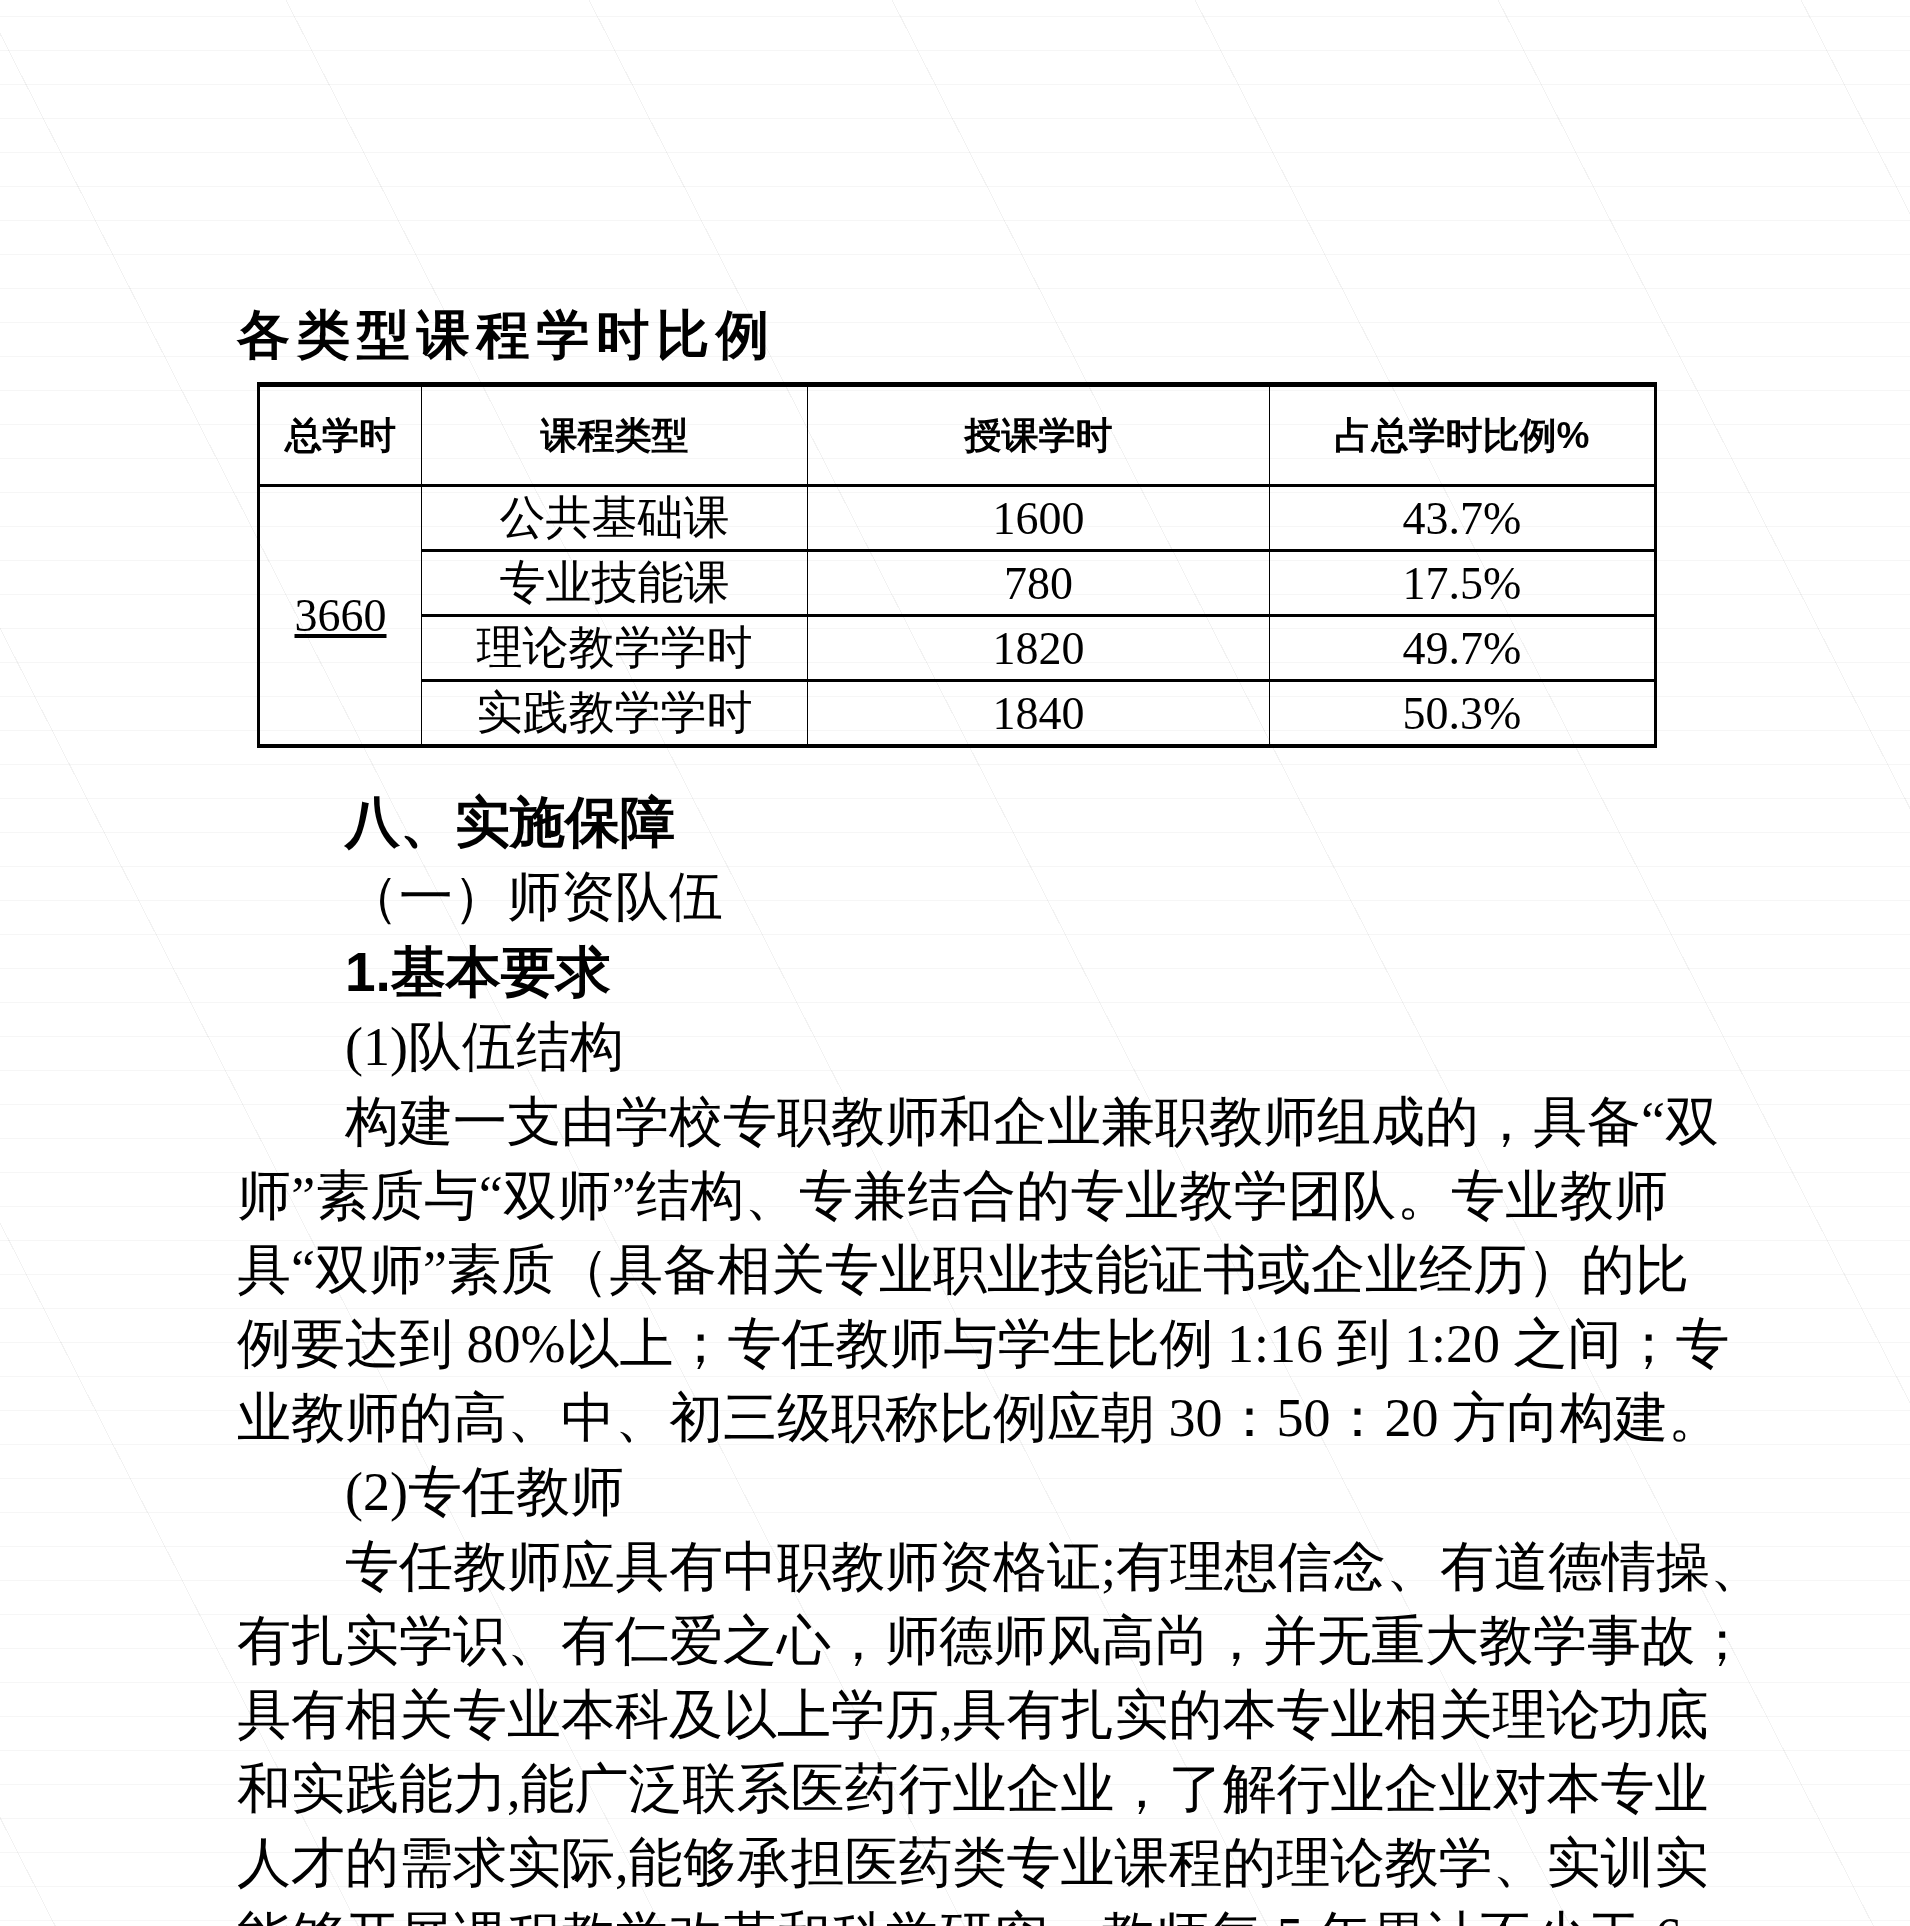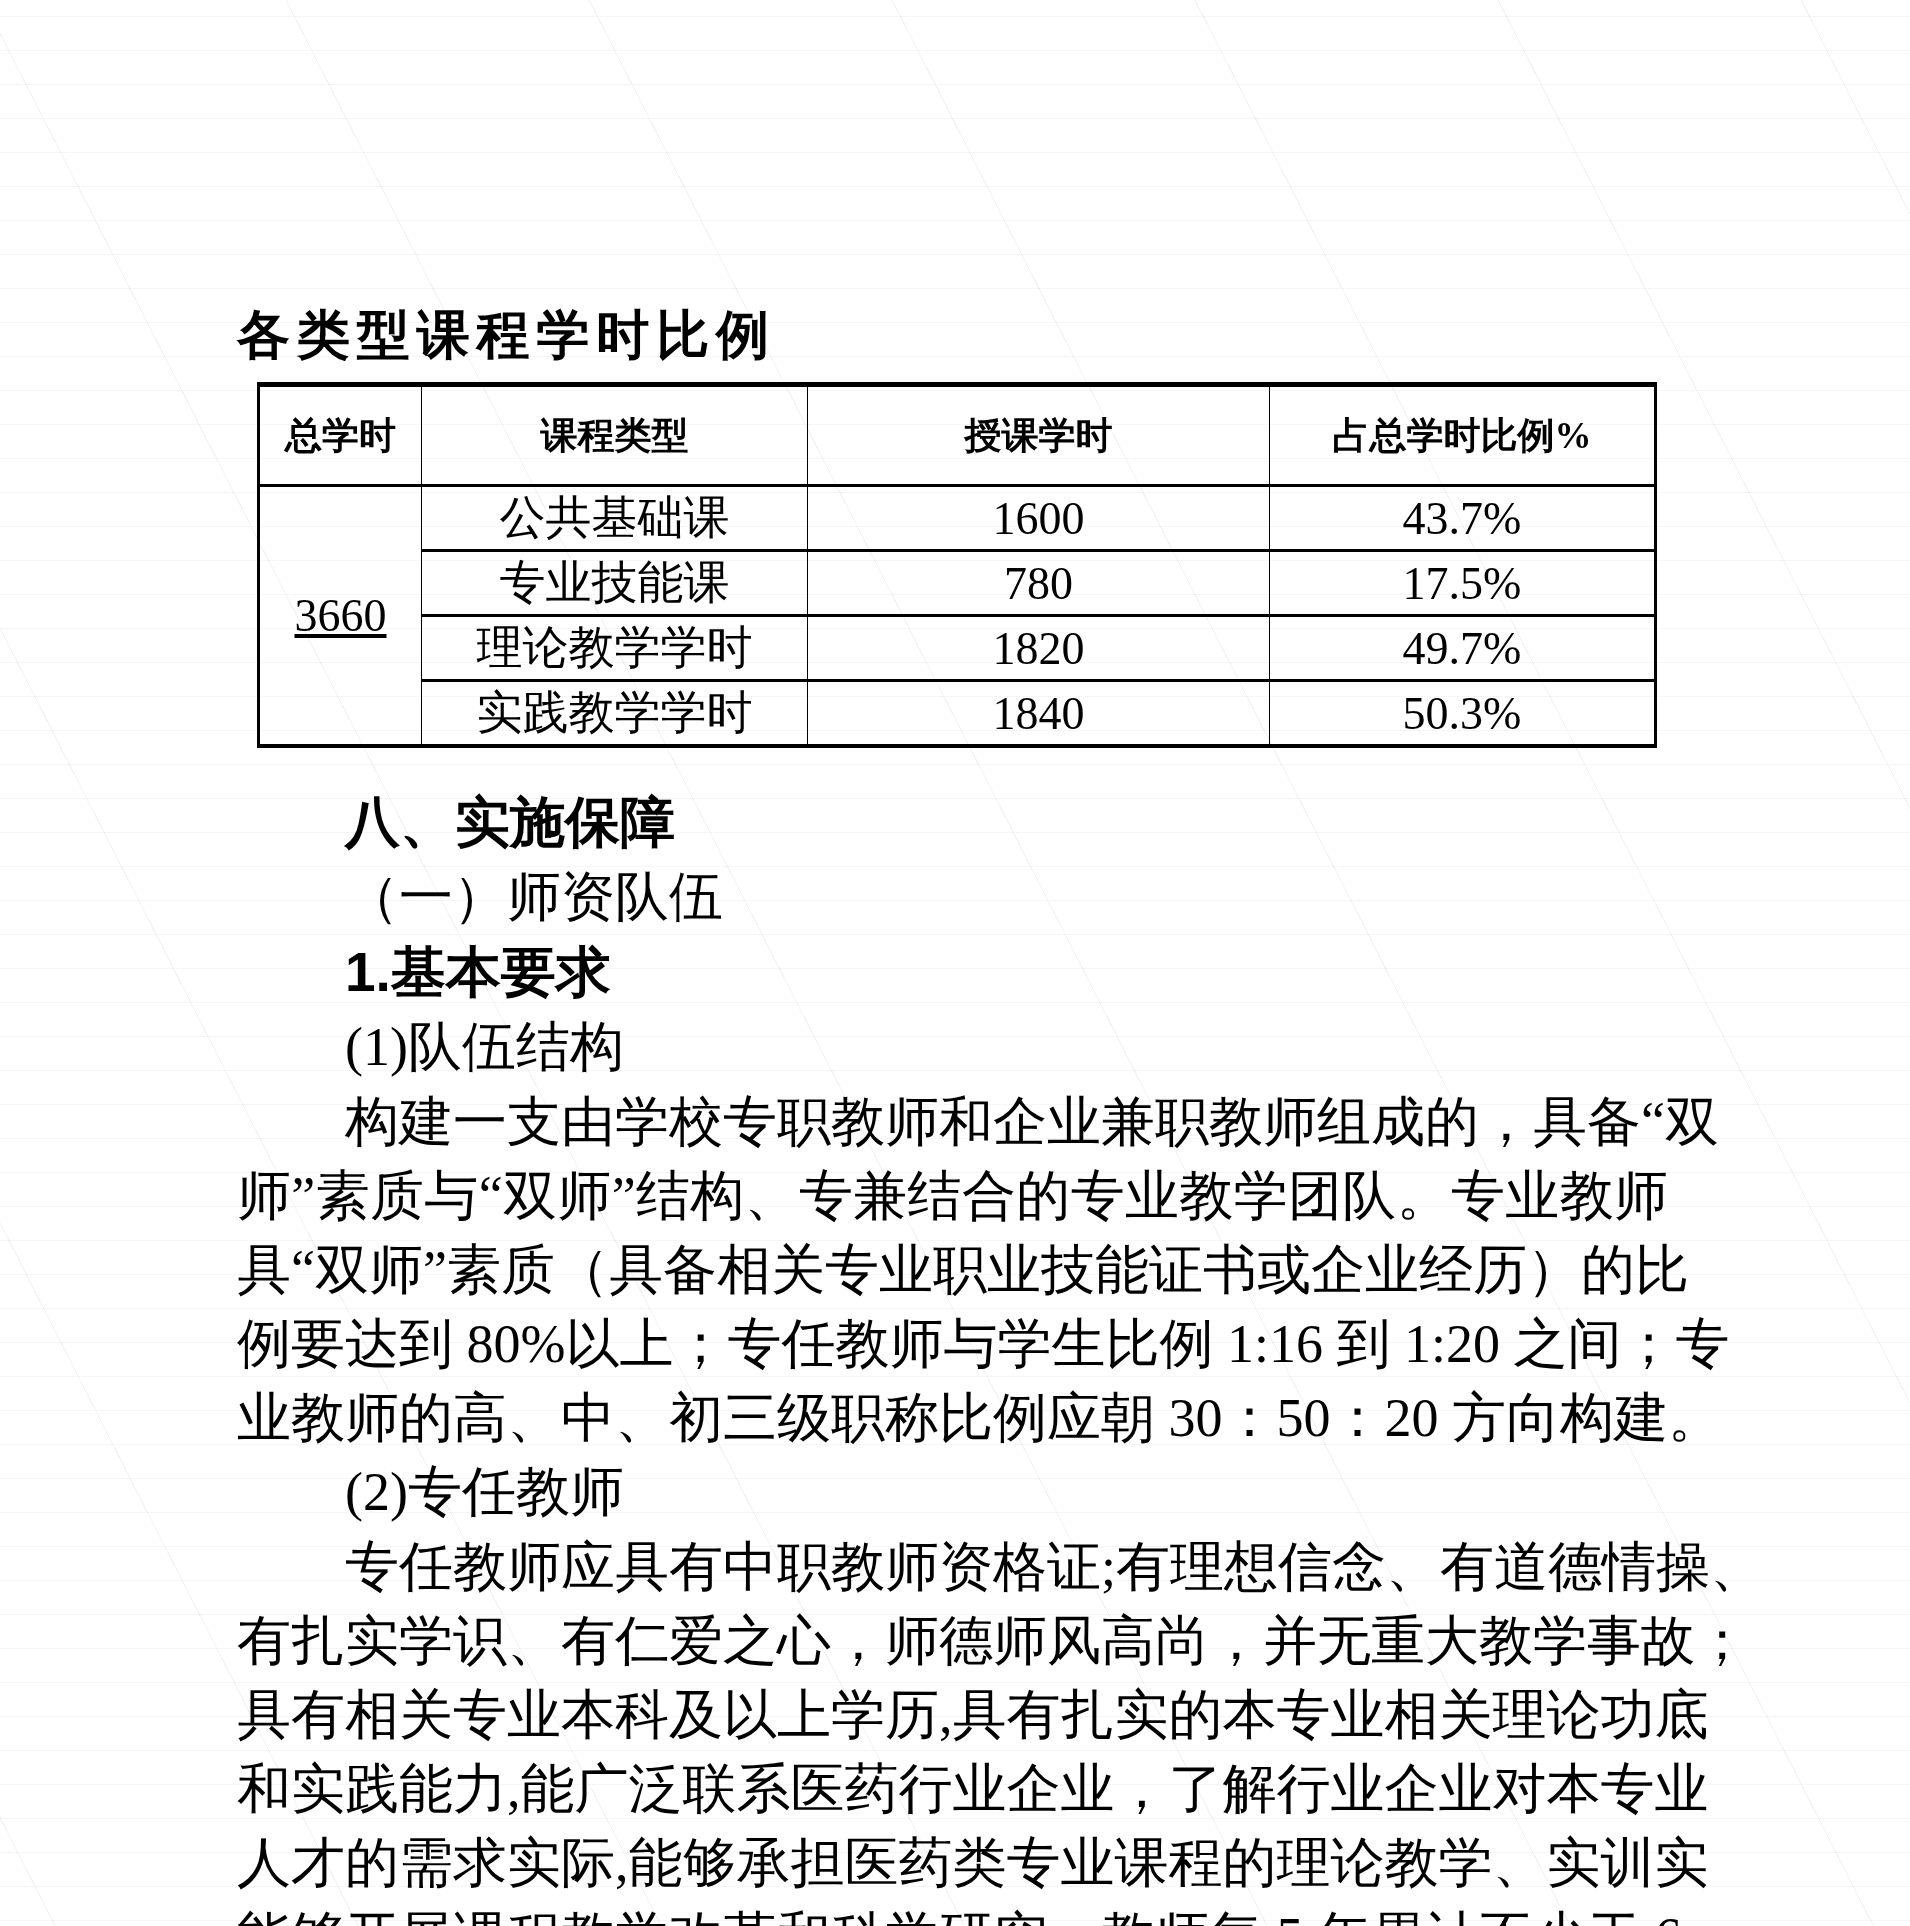--- a/index.html
+++ b/index.html
@@ -44,21 +44,21 @@
   table.hours th, table.hours td{
     border-left:1.9px solid #000;
     border-right:1.9px solid #000;
     border-top:3.9px solid #000;
     border-bottom:3.9px solid #000;
     text-align:center; vertical-align:middle;
     overflow:hidden; white-space:nowrap;
   }
   table.hours th{
     height:101px;
-    font-family:Liberation Serif, serif;
+    font-family:Liberation Sans, sans-serif;
     font-weight:bold;
     font-size:37px;
   }
   table.hours td{
     height:45px;
     font-size:46px;
   }
   td.total-cell{ font-size:37px;text-decoration:underline; }
   .h-sans{
     font-family:"Liberation Sans","DejaVu Sans",sans-serif;

